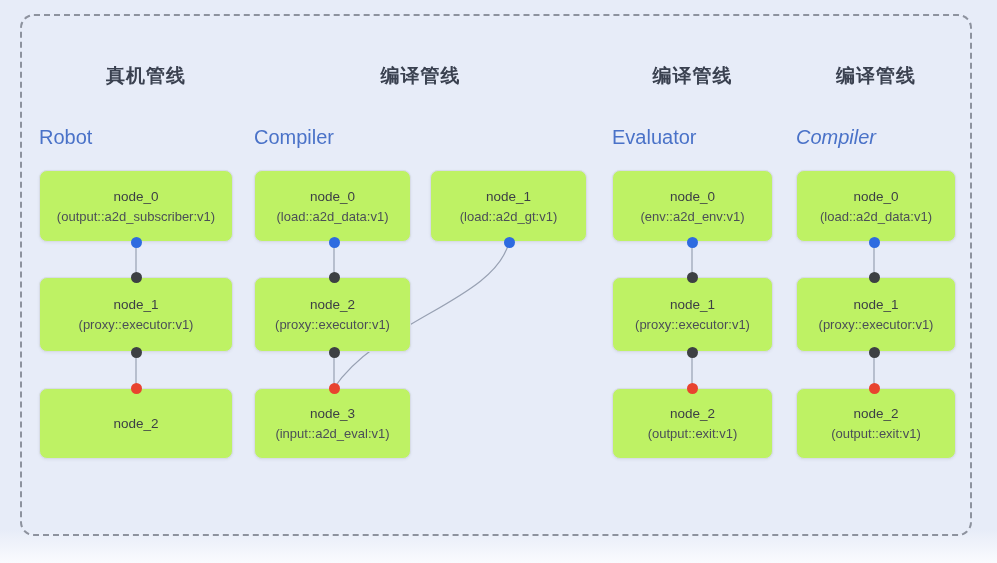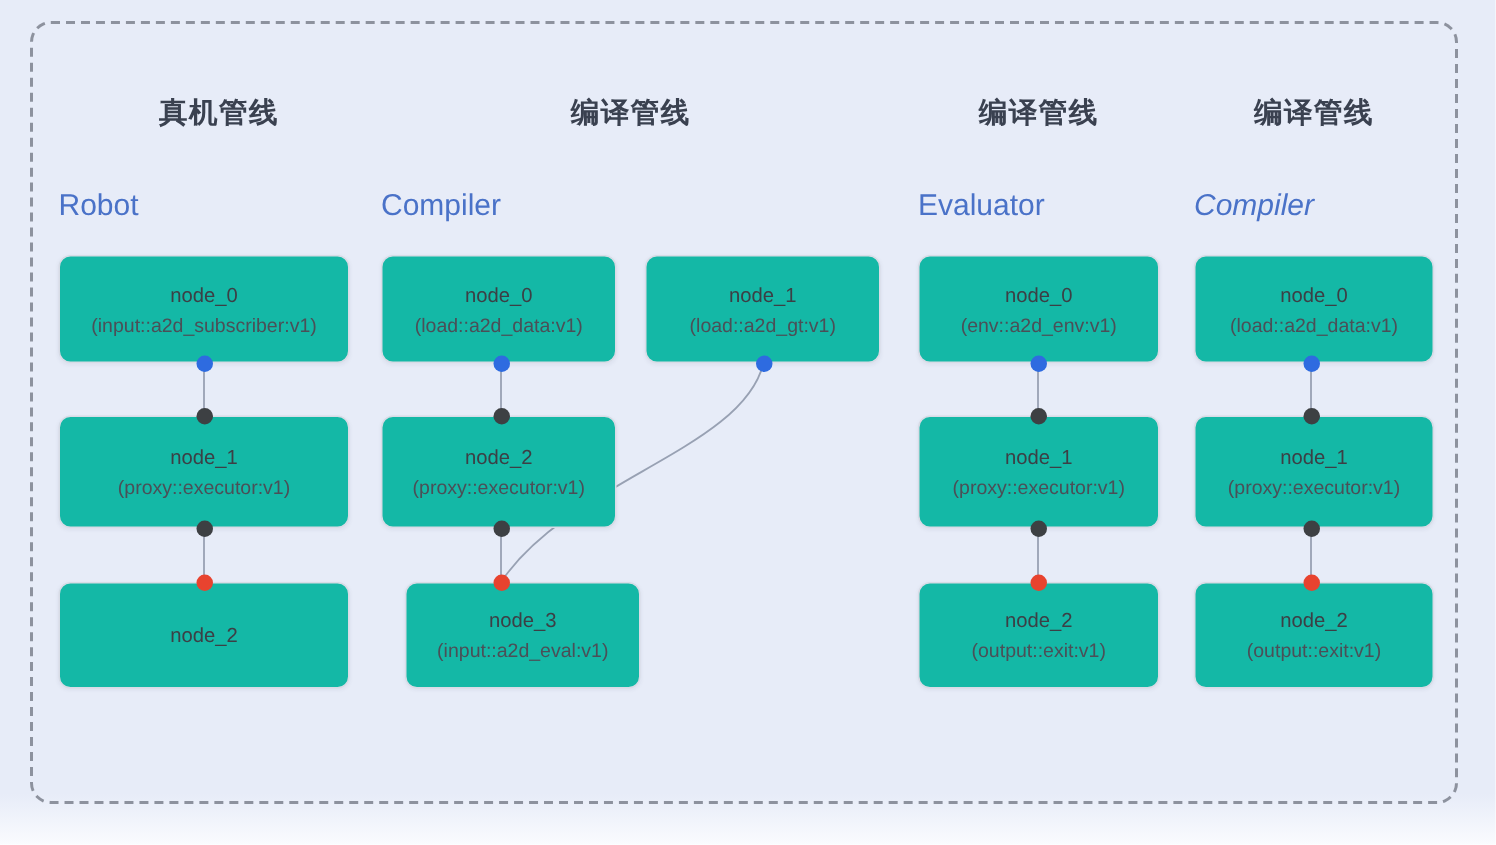--- a/index.html
+++ b/index.html
@@ -33,21 +33,21 @@
     position: absolute;
     text-align: left;
     font-size: 20px;
     font-weight: 400;
     color: #4a72c8;
     line-height: 26px;
     z-index: 2;
   }
   .node {
     position: absolute;
-    background: #14b8a6;
+    background: #bef264;
     border: 1px solid #d8dce6;
     border-radius: 8px;
     box-shadow: 0 1px 3px rgba(30,40,70,0.06);
     display: flex;
     flex-direction: column;
     align-items: center;
     justify-content: center;
     gap: 5px;
     z-index: 2;
   }
@@ -102,21 +102,21 @@
 <div class="hdr-en" style="left:254px; top:124px; width:333px;">Compiler</div>
 
 <div class="hdr-zh" style="left:612px; top:63px; width:161px;">编译管线</div>
 <div class="hdr-en" style="left:612px; top:124px; width:161px;">Evaluator</div>
 
 <div class="hdr-zh" style="left:796px; top:63px; width:160px;">编译管线</div>
 <div class="hdr-en" style="left:796px; top:124px; width:160px;font-style:italic;">Compiler</div>
 
 <div class="node" style="left:39px; top:170px; width:194px; height:72px;">
   <div class="nt">node_0</div>
-  <div class="ns">(input::a2d_subscriber:v1)</div>
+  <div class="ns">(output::a2d_subscriber:v1)</div>
 </div>
 <div class="node" style="left:39px; top:277px; width:194px; height:75px;">
   <div class="nt">node_1</div>
   <div class="ns">(proxy::executor:v1)</div>
 </div>
 <div class="node" style="left:39px; top:388px; width:194px; height:71px;">
   <div class="nt">node_2</div>
 </div>
 
 <div class="node" style="left:254px; top:170px; width:157px; height:72px;">
@@ -124,21 +124,21 @@
   <div class="ns">(load::a2d_data:v1)</div>
 </div>
 <div class="node" style="left:430px; top:170px; width:157px; height:72px;">
   <div class="nt">node_1</div>
   <div class="ns">(load::a2d_gt:v1)</div>
 </div>
 <div class="node" style="left:254px; top:277px; width:157px; height:75px;">
   <div class="nt">node_2</div>
   <div class="ns">(proxy::executor:v1)</div>
 </div>
-<div class="node" style="left:254px; top:388px; width:157px; height:71px;margin-left:16px;">
+<div class="node" style="left:254px; top:388px; width:157px; height:71px;">
   <div class="nt">node_3</div>
   <div class="ns">(input::a2d_eval:v1)</div>
 </div>
 
 <div class="node" style="left:612px; top:170px; width:161px; height:72px;">
   <div class="nt">node_0</div>
   <div class="ns">(env::a2d_env:v1)</div>
 </div>
 <div class="node" style="left:612px; top:277px; width:161px; height:75px;">
   <div class="nt">node_1</div>

